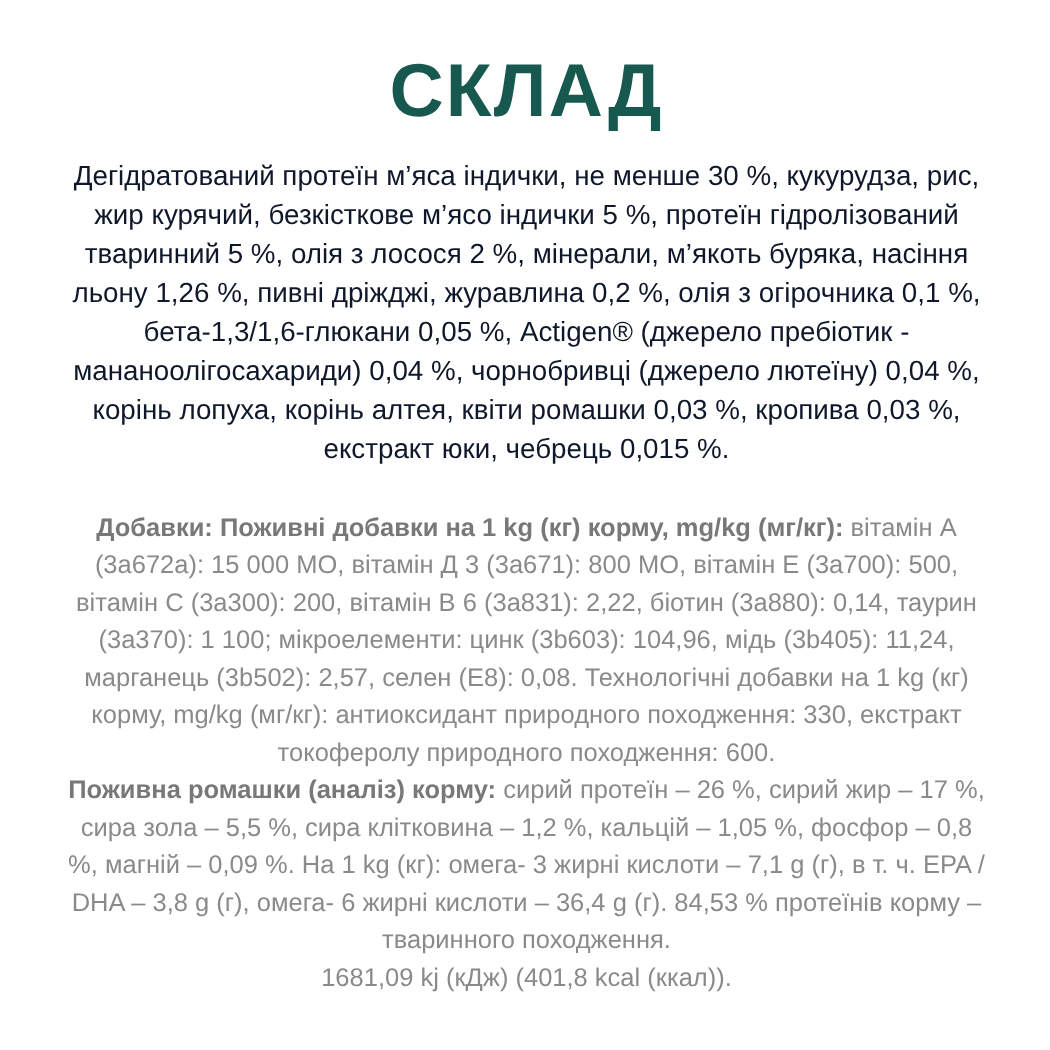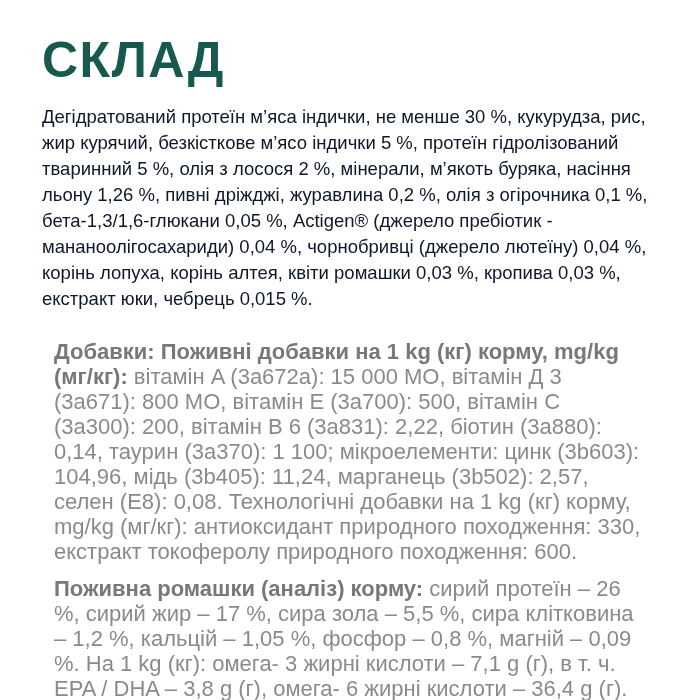--- a/index.html
+++ b/index.html
@@ -8,41 +8,42 @@
     background: #ffffff;
   }
   .page {
     width: 700px;
     height: 700px;
     box-sizing: border-box;
     background: #ffffff;
     padding: 34px 40px 15px 42px;
     overflow: hidden;
     font-family: "Liberation Sans", sans-serif;
+    text-align: center;
   }
   .title {
     font-size: 50px;
     font-weight: 800;
     letter-spacing: 1.5px;
     color: #17594f;
     line-height: 1.05;
     margin: 0 0 17px 0;
   }
   .composition {
     color: #0f172a;
     font-size: 18.5px;
     line-height: 26px;
     margin: 0 0 27px 0;
     max-width: 620px;
   }
   .sec {
     color: #8a8a8a;
-    font-size: 22px;
+    font-size: 17px;
     line-height: 25px;
-    margin: 12px;
+    margin: 0;
     max-width: 622px;
   }
   .lead {
     font-weight: 700;
     color: #787878;
   }
   .energy-value {
     display: block;
   }
 </style>
@@ -59,15 +60,16 @@
     <span class="lead">Добавки: Поживні добавки на 1 kg (кг) корму, mg/kg (мг/кг):</span>
     <span>вітамін A (3a672a): 15 000 МО, вітамін Д 3 (3a671): 800 МО, вітамін E (3a700): 500, вітамін C (3a300): 200, вітамін B 6 (3a831): 2,22, біотин (3a880): 0,14, таурин (3a370): 1 100; мікроелементи: цинк (3b603): 104,96, мідь (3b405): 11,24, марганець (3b502): 2,57, селен (E8): 0,08. Технологічні добавки на 1 kg (кг) корму, mg/kg (мг/кг): антиоксидант природного походження: 330, екстракт токоферолу природного походження: 600.</span>
   </p>
 
   <p class="sec">
     <span class="lead">Поживна ромашки (аналіз) корму:</span>
     <span>сирий протеїн – 26 %, сирий жир – 17 %, сира зола – 5,5 %, сира клітковина – 1,2 %, кальцій – 1,05 %, фосфор – 0,8 %, магній – 0,09 %. На 1 kg (кг): омега- 3 жирні кислоти – 7,1 g (г), в т. ч. EPA / DHA – 3,8 g (г), омега- 6 жирні кислоти – 36,4 g (г). 84,53 % протеїнів корму – тваринного походження.</span>
   </p>
 
   <p class="sec">
+    <span class="energy-value">1681,09 kj (кДж) (401,8 kcal (ккал)).</span>
   </p>
 
 </div>
 
 </body></html>

